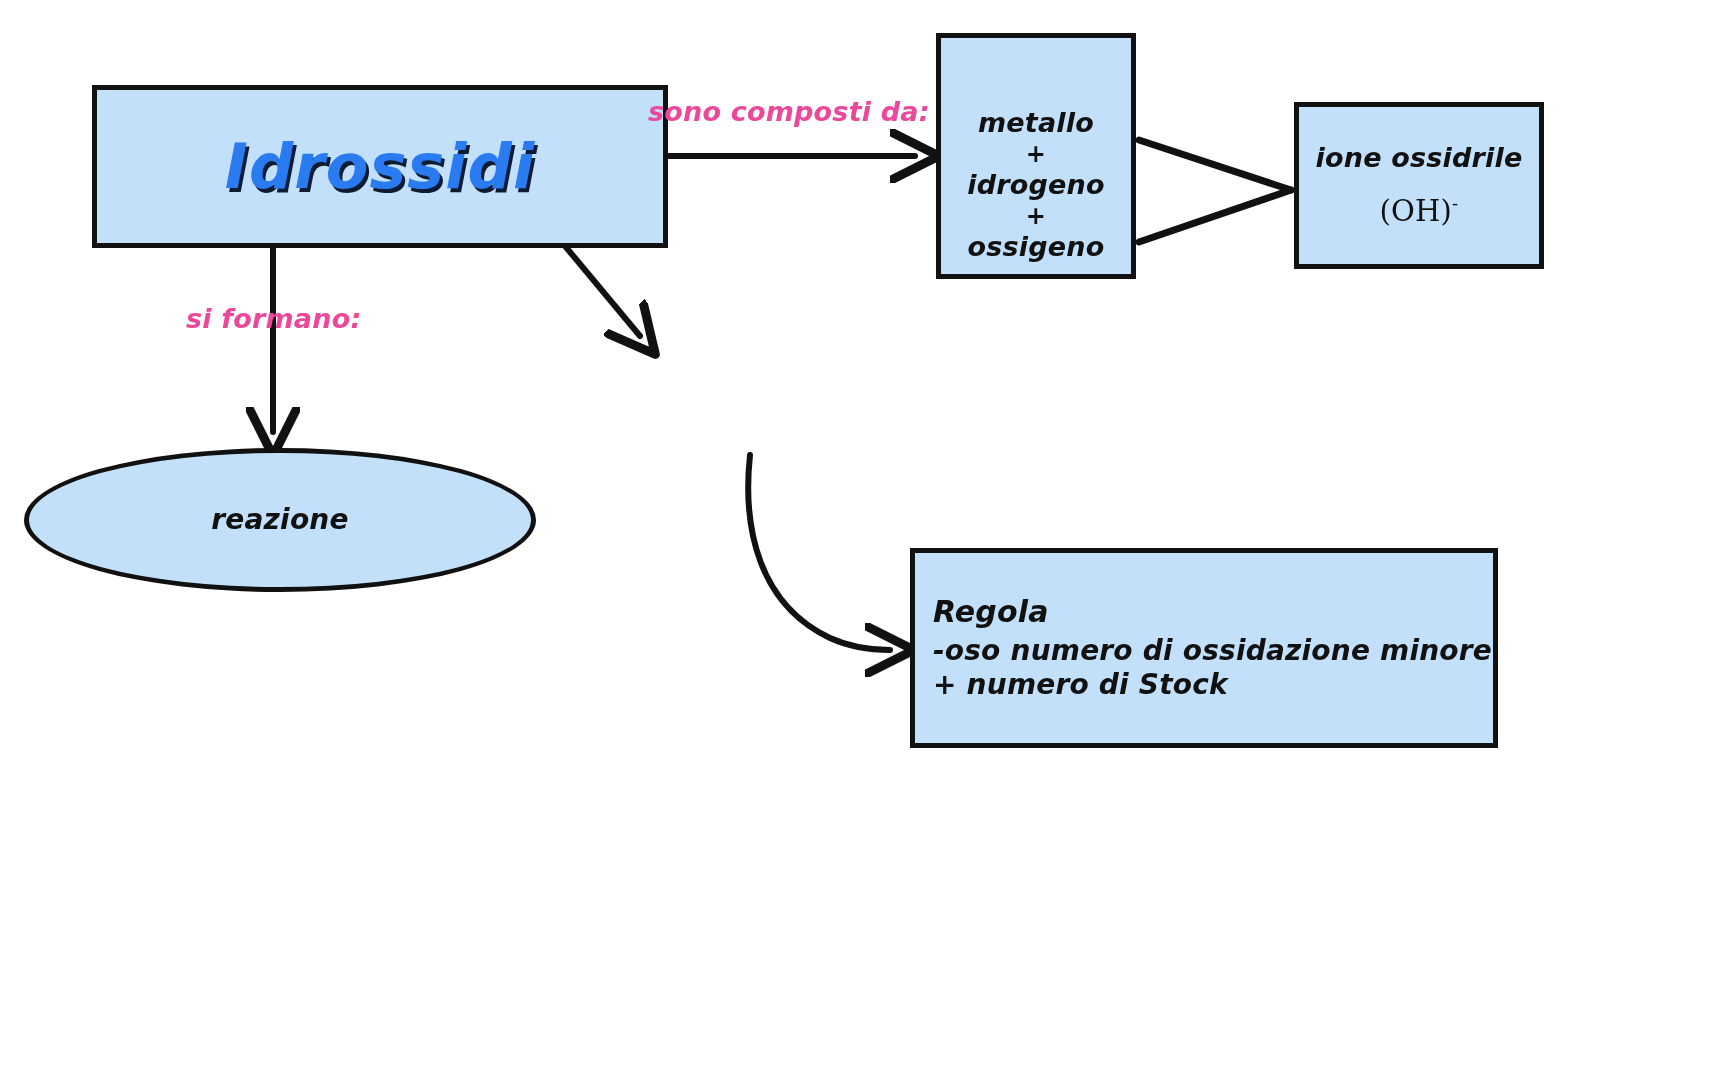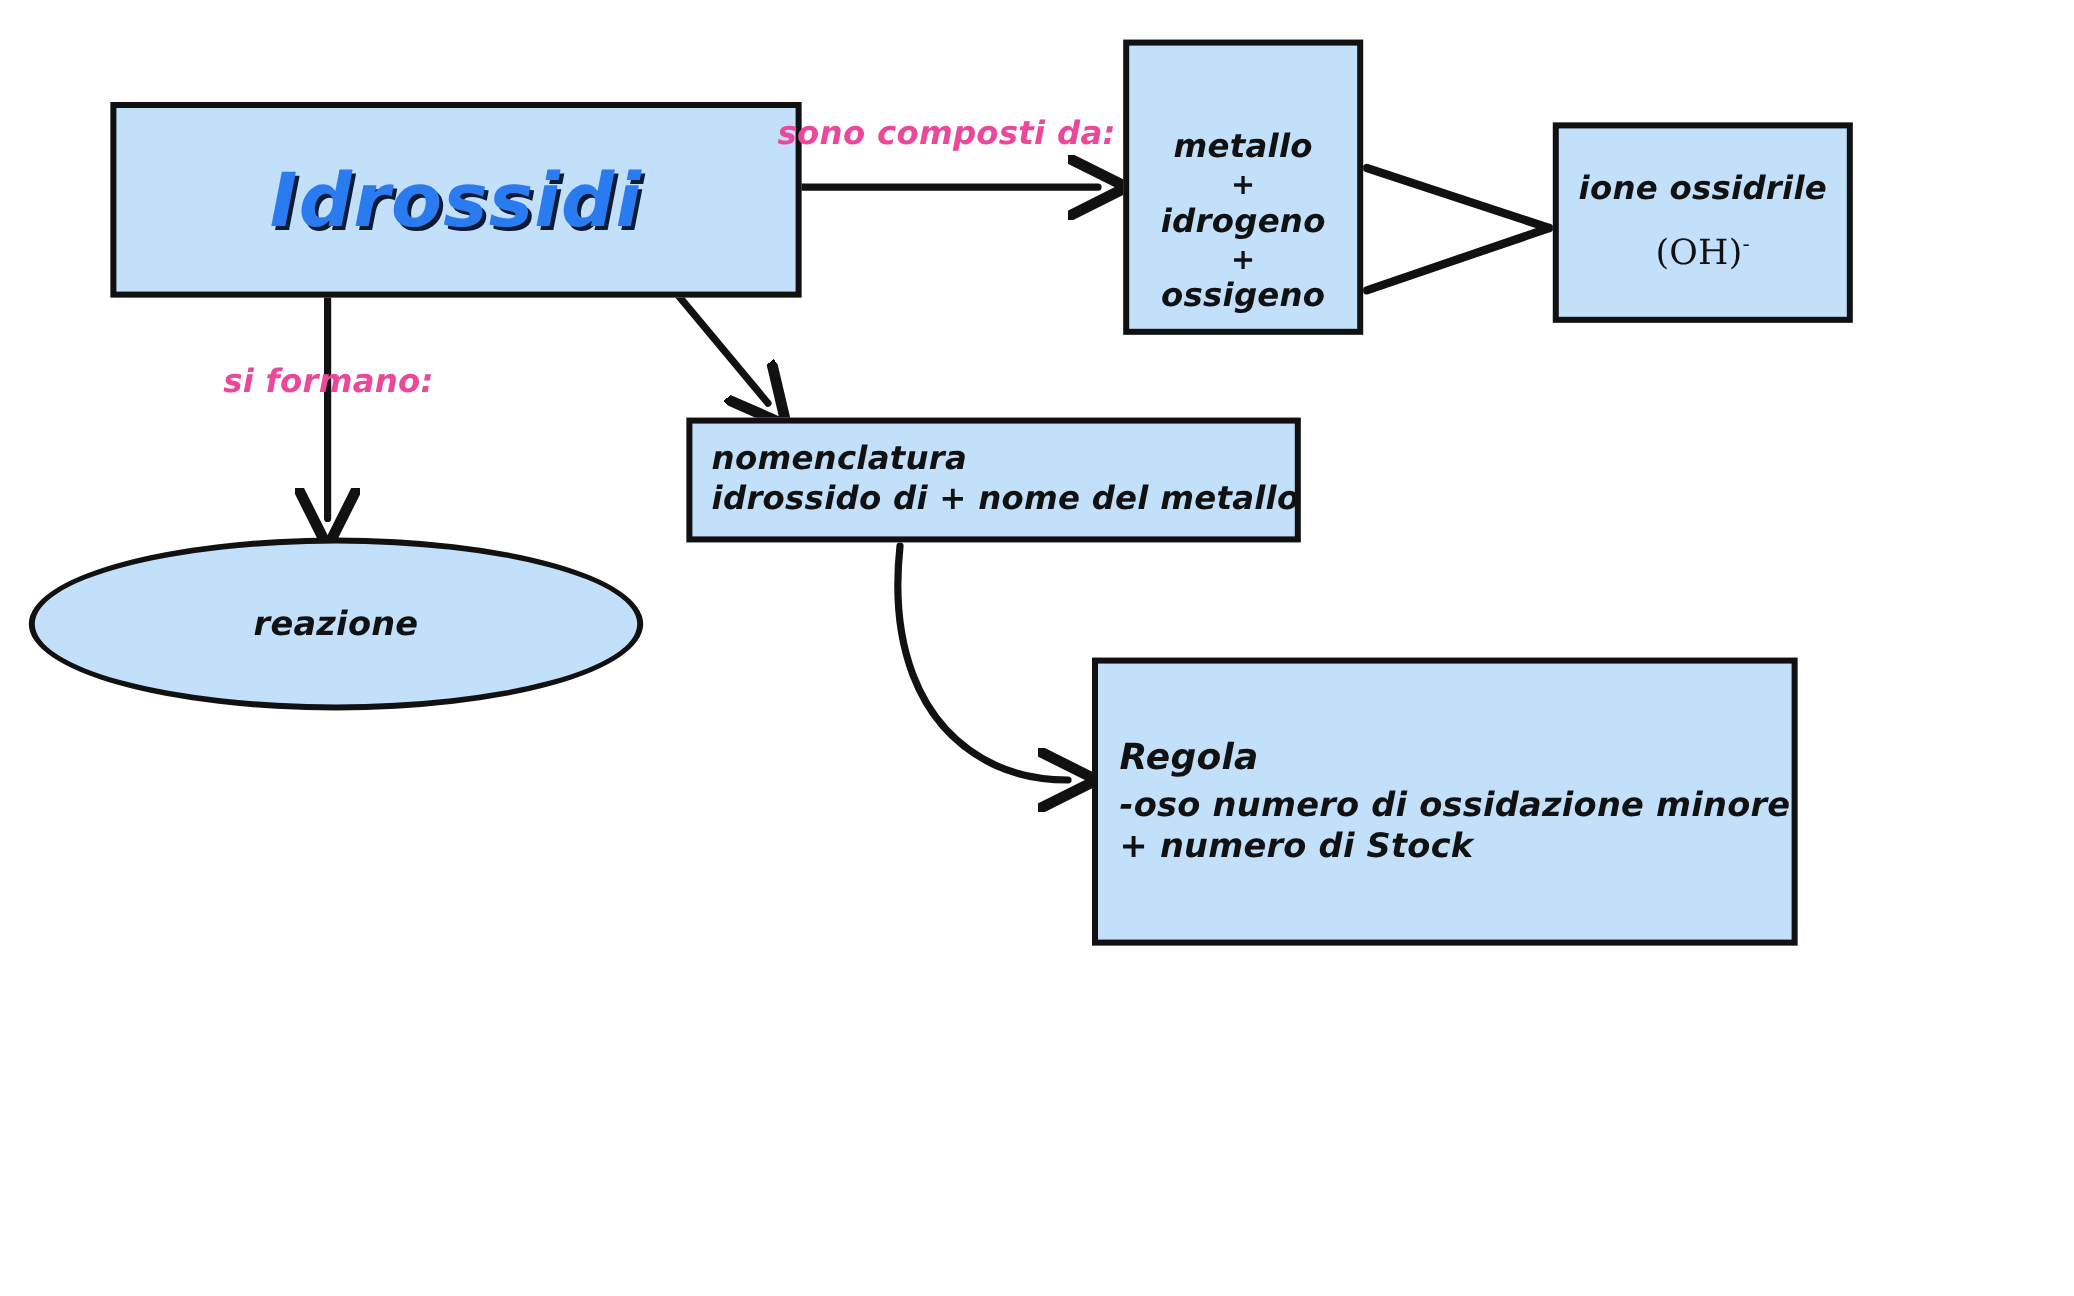--- a/index.html
+++ b/index.html
@@ -134,21 +134,21 @@
     padding: 6px 16px;
     justify-content: center;
   }
   #node-nomenclature .line { font-size: 27px; white-space: nowrap; }
 
   
   #node-rule {
     left: 910px;
     top: 548px;
     width: 588px;
-    height: 240px;
+    height: 200px;
     padding: 12px 18px;
     justify-content: center;
   }
   #node-rule .line { font-size: 28px; white-space: nowrap; }
   #node-rule .heading { font-size: 30px; margin-bottom: 3px; }
 
   
   #node-reaction {
     position: absolute;
     z-index: 2;
@@ -247,24 +247,20 @@
     <span class="line">idrogeno</span>
     <span class="line plus">+</span>
     <span class="line">ossigeno</span>
   </div>
 
   <div class="node center-text hand" id="node-hydroxide">
     <span class="l1">ione ossidrile</span>
     <span class="l2"><span>(OH)</span><sup>-</sup></span>
   </div>
 
-  <div class="node left-text hand" id="node-nomenclature">
-    <span class="line">nomenclatura</span>
-    <span class="line">idrossido di + nome del metallo</span>
-  </div>
 
   <div class="node left-text hand" id="node-rule">
     <span class="line heading">Regola</span>
     <span class="line">-oso numero di ossidazione minore</span>
     <span class="line">+ numero di Stock</span>
   </div>
 
   <div class="hand" id="node-reaction">
     <span class="l1">reazione</span>
   </div>

